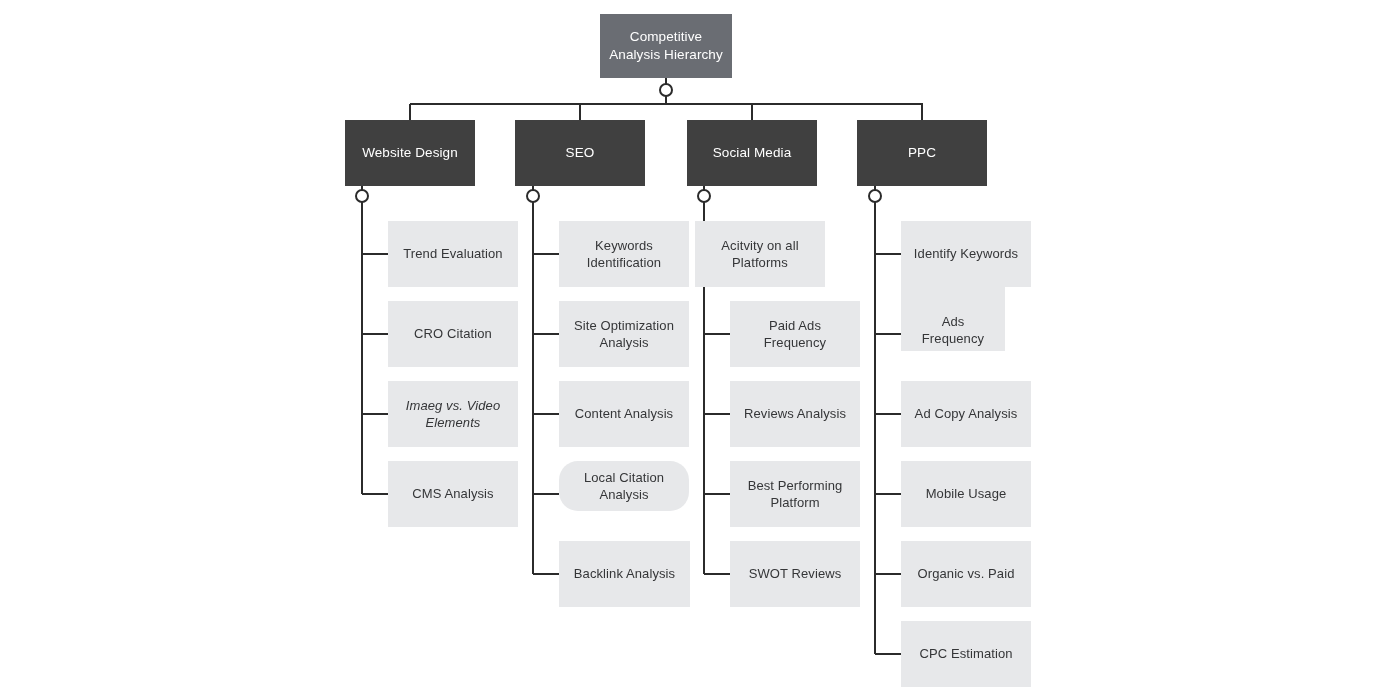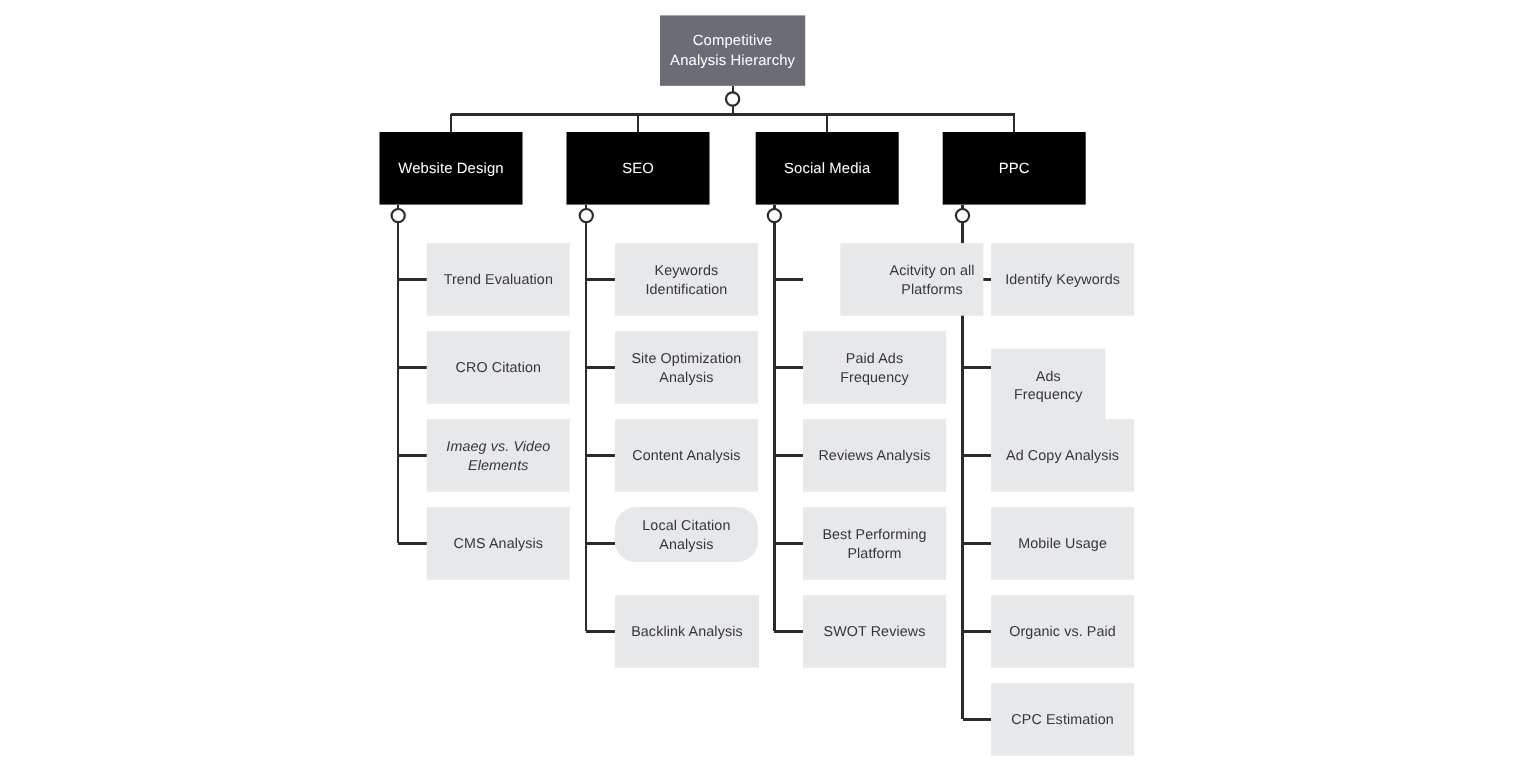--- a/index.html
+++ b/index.html
@@ -38,21 +38,21 @@
     line-height: 1.32;
     padding: 4px 8px;
   }
   .node-root {
     background: #6a6d73;
     color: #ffffff;
     font-size: 13.5px;
     letter-spacing: 0.1px;
   }
   .node-branch {
-    background: #000000;
+    background: #404040;
     color: #ffffff;
     font-size: 13.5px;
     letter-spacing: 0.1px;
   }
   .node-leaf {
     background: #e7e8ea;
     color: #353638;
     font-size: 13px;
     letter-spacing: 0.1px;
   }
@@ -147,21 +147,21 @@
       <div class="node node-leaf" style="left: 559px; top: 461px; width: 130px; height: 50px; border-radius: 19px;">
         <span class="node-label">Local Citation
 Analysis</span>
       </div>
       <div class="node node-leaf" style="left: 559px; top: 541px; width: 131px; height: 66px;">
         <span class="node-label">Backlink Analysis</span>
       </div>
       <div class="node node-branch" style="left: 687px; top: 120px; width: 130px; height: 66px;">
         <span class="node-label">Social Media</span>
       </div>
-      <div class="node node-leaf" style="left: 764px; top: 221px; width: 130px; height: 66px; justify-content: flex-end;">
+      <div class="node node-leaf" style="left: 695px; top: 221px; width: 130px; height: 66px;">
         <span class="node-label">Acitvity on all
 Platforms</span>
       </div>
       <div class="node node-leaf" style="left: 730px; top: 301px; width: 130px; height: 66px;">
         <span class="node-label">Paid Ads Frequency</span>
       </div>
       <div class="node node-leaf" style="left: 730px; top: 381px; width: 130px; height: 66px;">
         <span class="node-label">Reviews Analysis</span>
       </div>
       <div class="node node-leaf" style="left: 730px; top: 461px; width: 130px; height: 66px;">
@@ -170,21 +170,21 @@
       </div>
       <div class="node node-leaf" style="left: 730px; top: 541px; width: 130px; height: 66px;">
         <span class="node-label">SWOT Reviews</span>
       </div>
       <div class="node node-branch" style="left: 857px; top: 120px; width: 130px; height: 66px;">
         <span class="node-label">PPC</span>
       </div>
       <div class="node node-leaf" style="left: 901px; top: 221px; width: 130px; height: 66px;">
         <span class="node-label">Identify Keywords</span>
       </div>
-      <div class="node node-leaf" style="left: 901px; top: 317px; width: 104px; height: 66px;">
+      <div class="node node-leaf" style="left: 901px; top: 285px; width: 104px; height: 66px; align-items: flex-end;">
         <span class="node-label">Ads Frequency</span>
       </div>
       <div class="node node-leaf" style="left: 901px; top: 381px; width: 130px; height: 66px;">
         <span class="node-label">Ad Copy Analysis</span>
       </div>
       <div class="node node-leaf" style="left: 901px; top: 461px; width: 130px; height: 66px;">
         <span class="node-label">Mobile Usage</span>
       </div>
       <div class="node node-leaf" style="left: 901px; top: 541px; width: 130px; height: 66px;">
         <span class="node-label">Organic vs. Paid</span>

